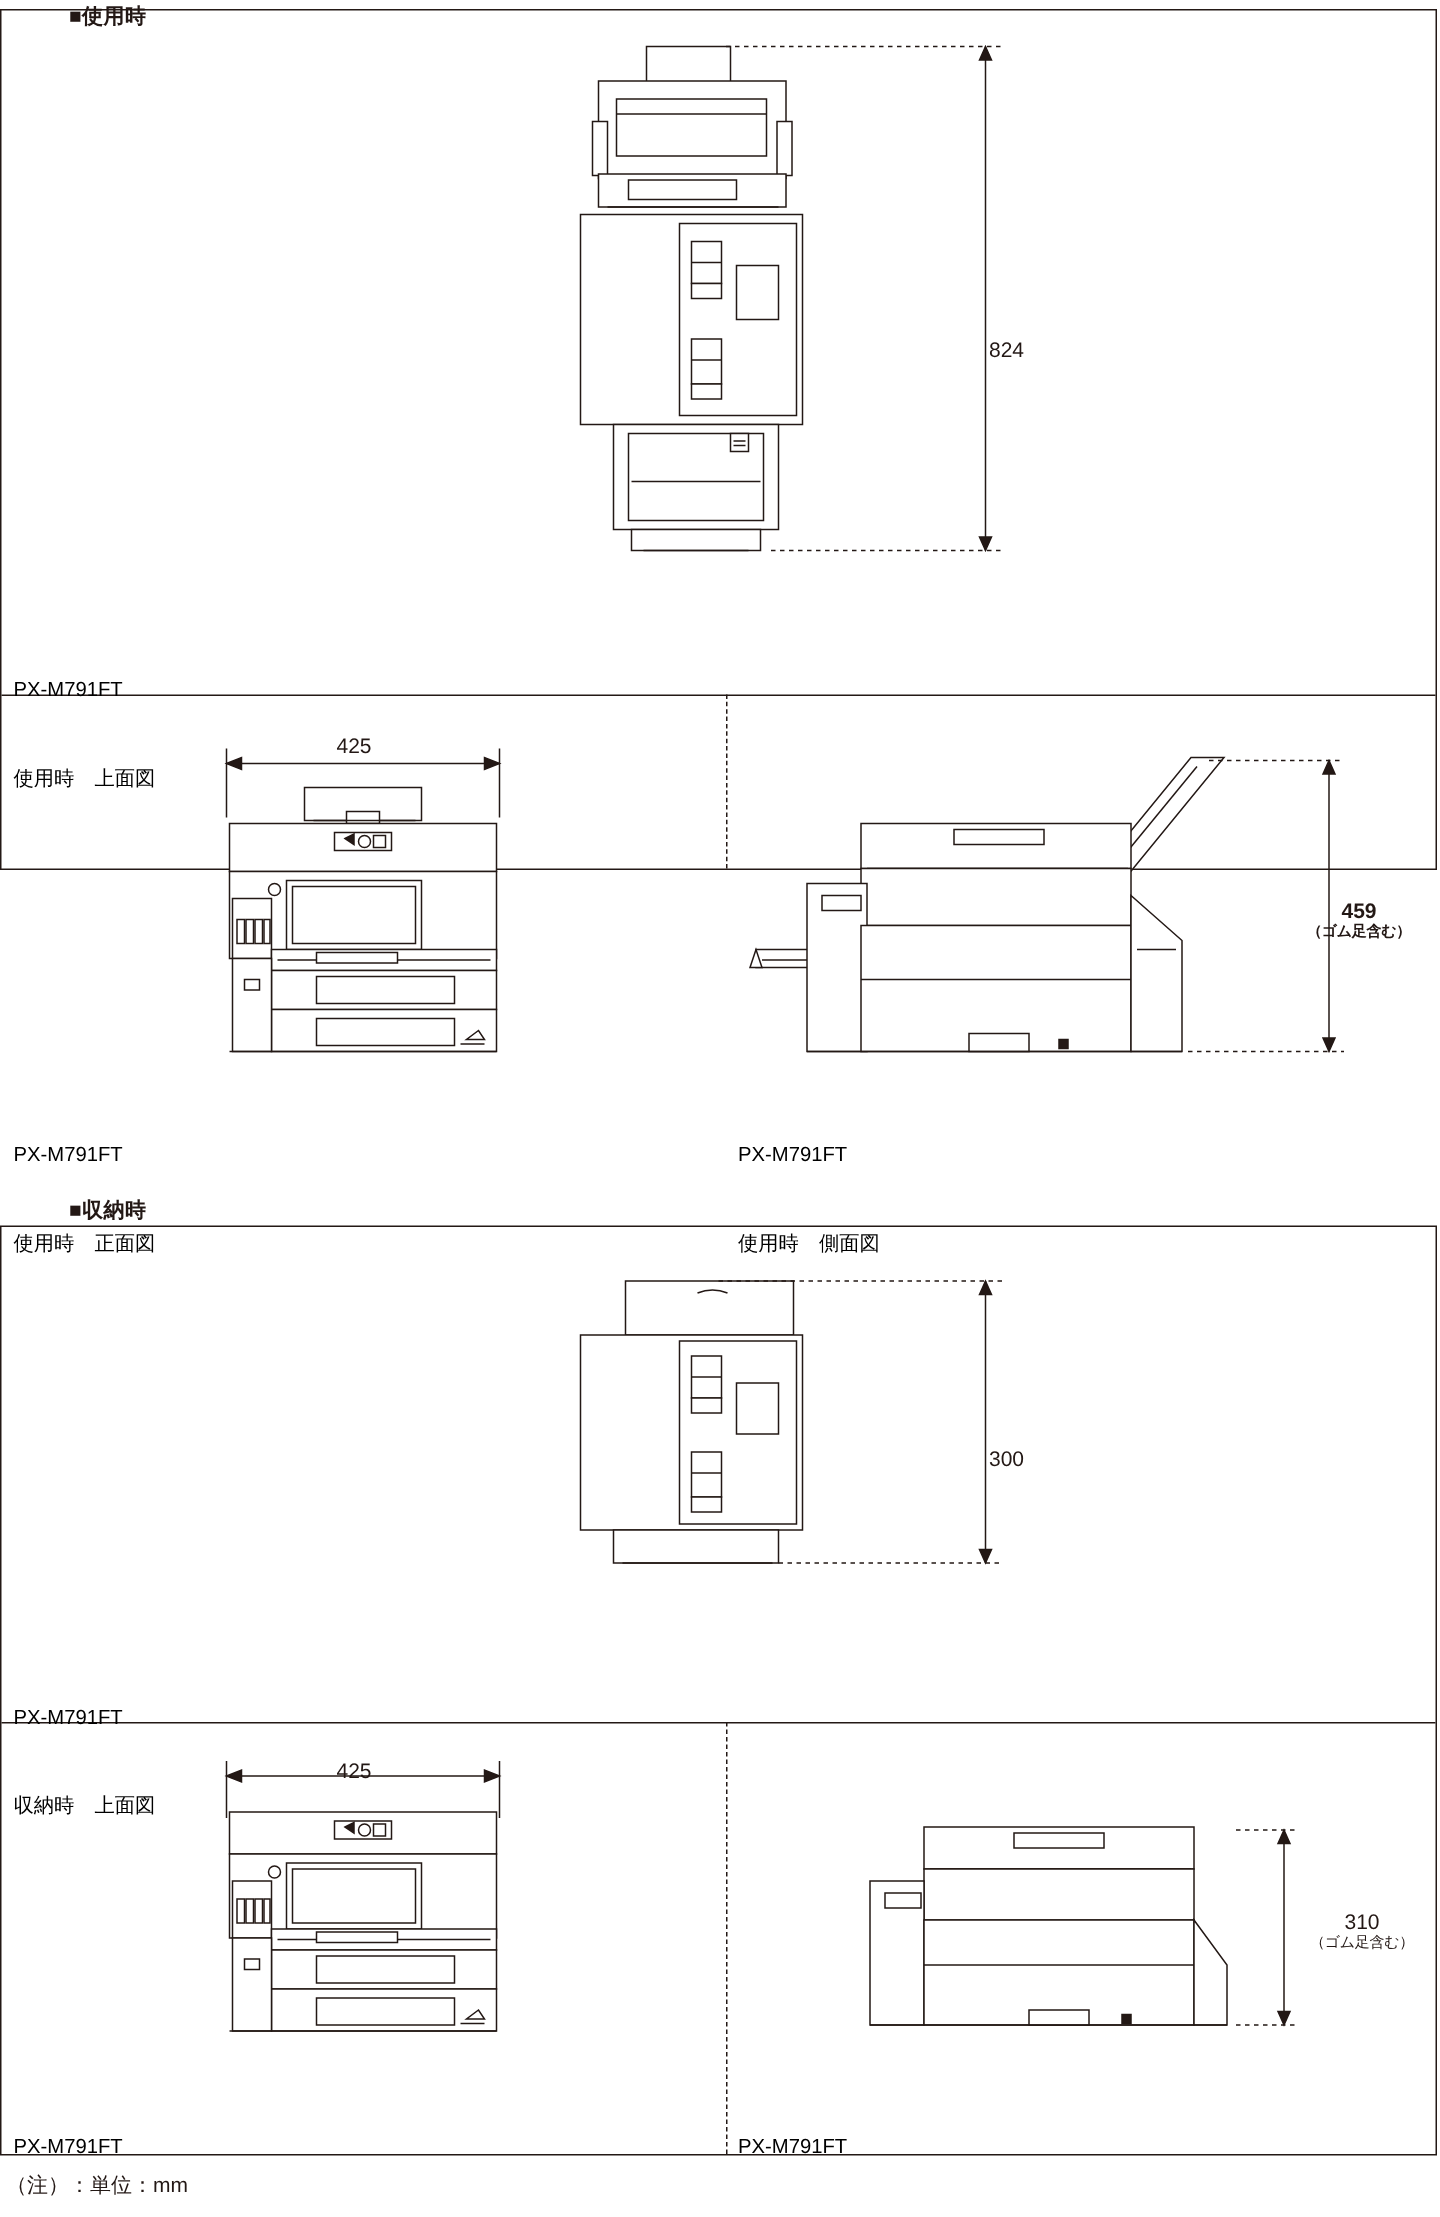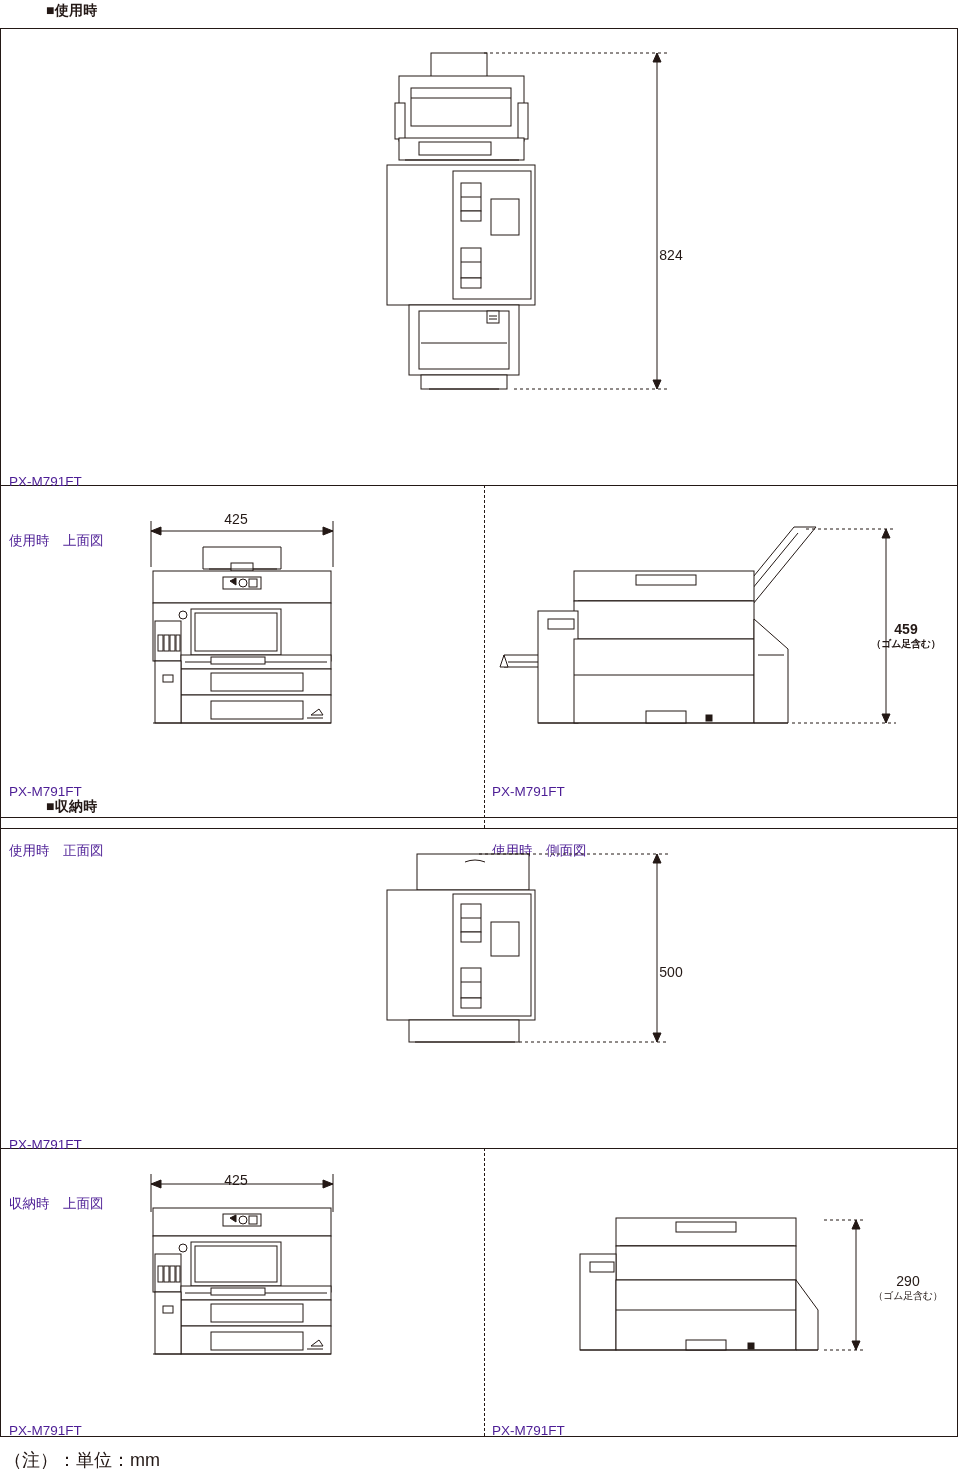--- a/index.html
+++ b/index.html
@@ -25,52 +25,52 @@
   .divider-h{
     position:absolute;left:0;right:0;border-top:1px solid #231815;
   }
   .divider-v{
     position:absolute;top:0;bottom:0;border-left:1px dashed #231815;
   }
   .caption{
     position:absolute;
     font-size:13.5px;
     line-height:1.45;
-    color:#4c1d95;
+    color:#000000;
     white-space:pre;
   }
   .dim-label{
     position:absolute;
     font-size:14px;
     color:#231815;
     text-align:center;
     line-height:1.2;
   }
   .dim-sub{
     font-size:10px;
     display:block;
     letter-spacing:-0.02em;
   }
   .note{
     position:absolute;
-    font-size:18px;
+    font-size:14px;
     color:#231815;
   }
   svg{display:block;}
   .ln{stroke:#231815;fill:none;}
   .fillw{fill:#ffffff;stroke:#231815;}
   .thin{stroke-width:1;}
   .dash{stroke-dasharray:3 3;}
 </style>
 </head>
 <body>
 
 <div class="section-head" style="position:absolute;left:0;top:0;">■使用時</div>
 
-<div class="panel" style="position:absolute;left:0;top:28px;width:958px;height:801px;">
+<div class="panel" style="position:absolute;left:0;top:6px;width:958px;height:574px;">
   <div class="divider-h" style="top:456px;"></div>
   <div class="divider-v" style="left:483px;top:456px;bottom:0;"></div>
 
   <svg width="340" height="400" style="position:absolute;left:368px;top:14px;">
     <g class="ln thin">
 
       <rect class="fillw" x="62" y="10" width="56" height="26"></rect>
       <line x1="70" y1="36" x2="110" y2="36"></line>
 
       <rect class="fillw" x="30" y="33" width="125" height="65"></rect>
@@ -257,21 +257,21 @@
       <line x1="110" y1="12" x2="300" y2="12"></line>
       <line x1="150" y1="200" x2="300" y2="200"></line>
     </g>
     <g class="ln thin">
       <line x1="288" y1="12" x2="288" y2="200"></line>
       <path d="M288 12 l-4 9 l8 0 z" fill="#231815"></path>
       <path d="M288 200 l-4 -9 l8 0 z" fill="#231815"></path>
     </g>
   </svg>
   <div class="dim-label" style="left:640px;top:146px;width:60px;">
-    <span>500</span>
+    <span>300</span>
   </div>
 
   <div class="caption" style="left:8px;top:278px;">
     <div>PX-M791FT</div>
     <div>収納時　上面図</div>
   </div>
 
   <svg width="260" height="220" style="position:absolute;left:130px;top:350px;">
     <g class="ln thin">
       <line x1="20" y1="6" x2="20" y2="44"></line>
@@ -337,21 +337,21 @@
       <line x1="328" y1="22" x2="370" y2="22"></line>
       <line x1="328" y1="152" x2="370" y2="152"></line>
     </g>
     <g class="ln thin">
       <line x1="360" y1="22" x2="360" y2="152"></line>
       <path d="M360 22 l-4 9 l8 0 z" fill="#231815"></path>
       <path d="M360 152 l-4 -9 l8 0 z" fill="#231815"></path>
     </g>
   </svg>
   <div class="dim-label" style="left:862px;top:455px;width:90px;">
-    <span>290</span>
+    <span>310</span>
     <span class="dim-sub">（ゴム足含む）</span>
   </div>
 
   <div class="caption" style="left:491px;top:564px;">
     <div>PX-M791FT</div>
     
   </div>
 </div>
 
 <div class="note" style="left:4px;top:1448px;">（注）：単位：mm</div>

